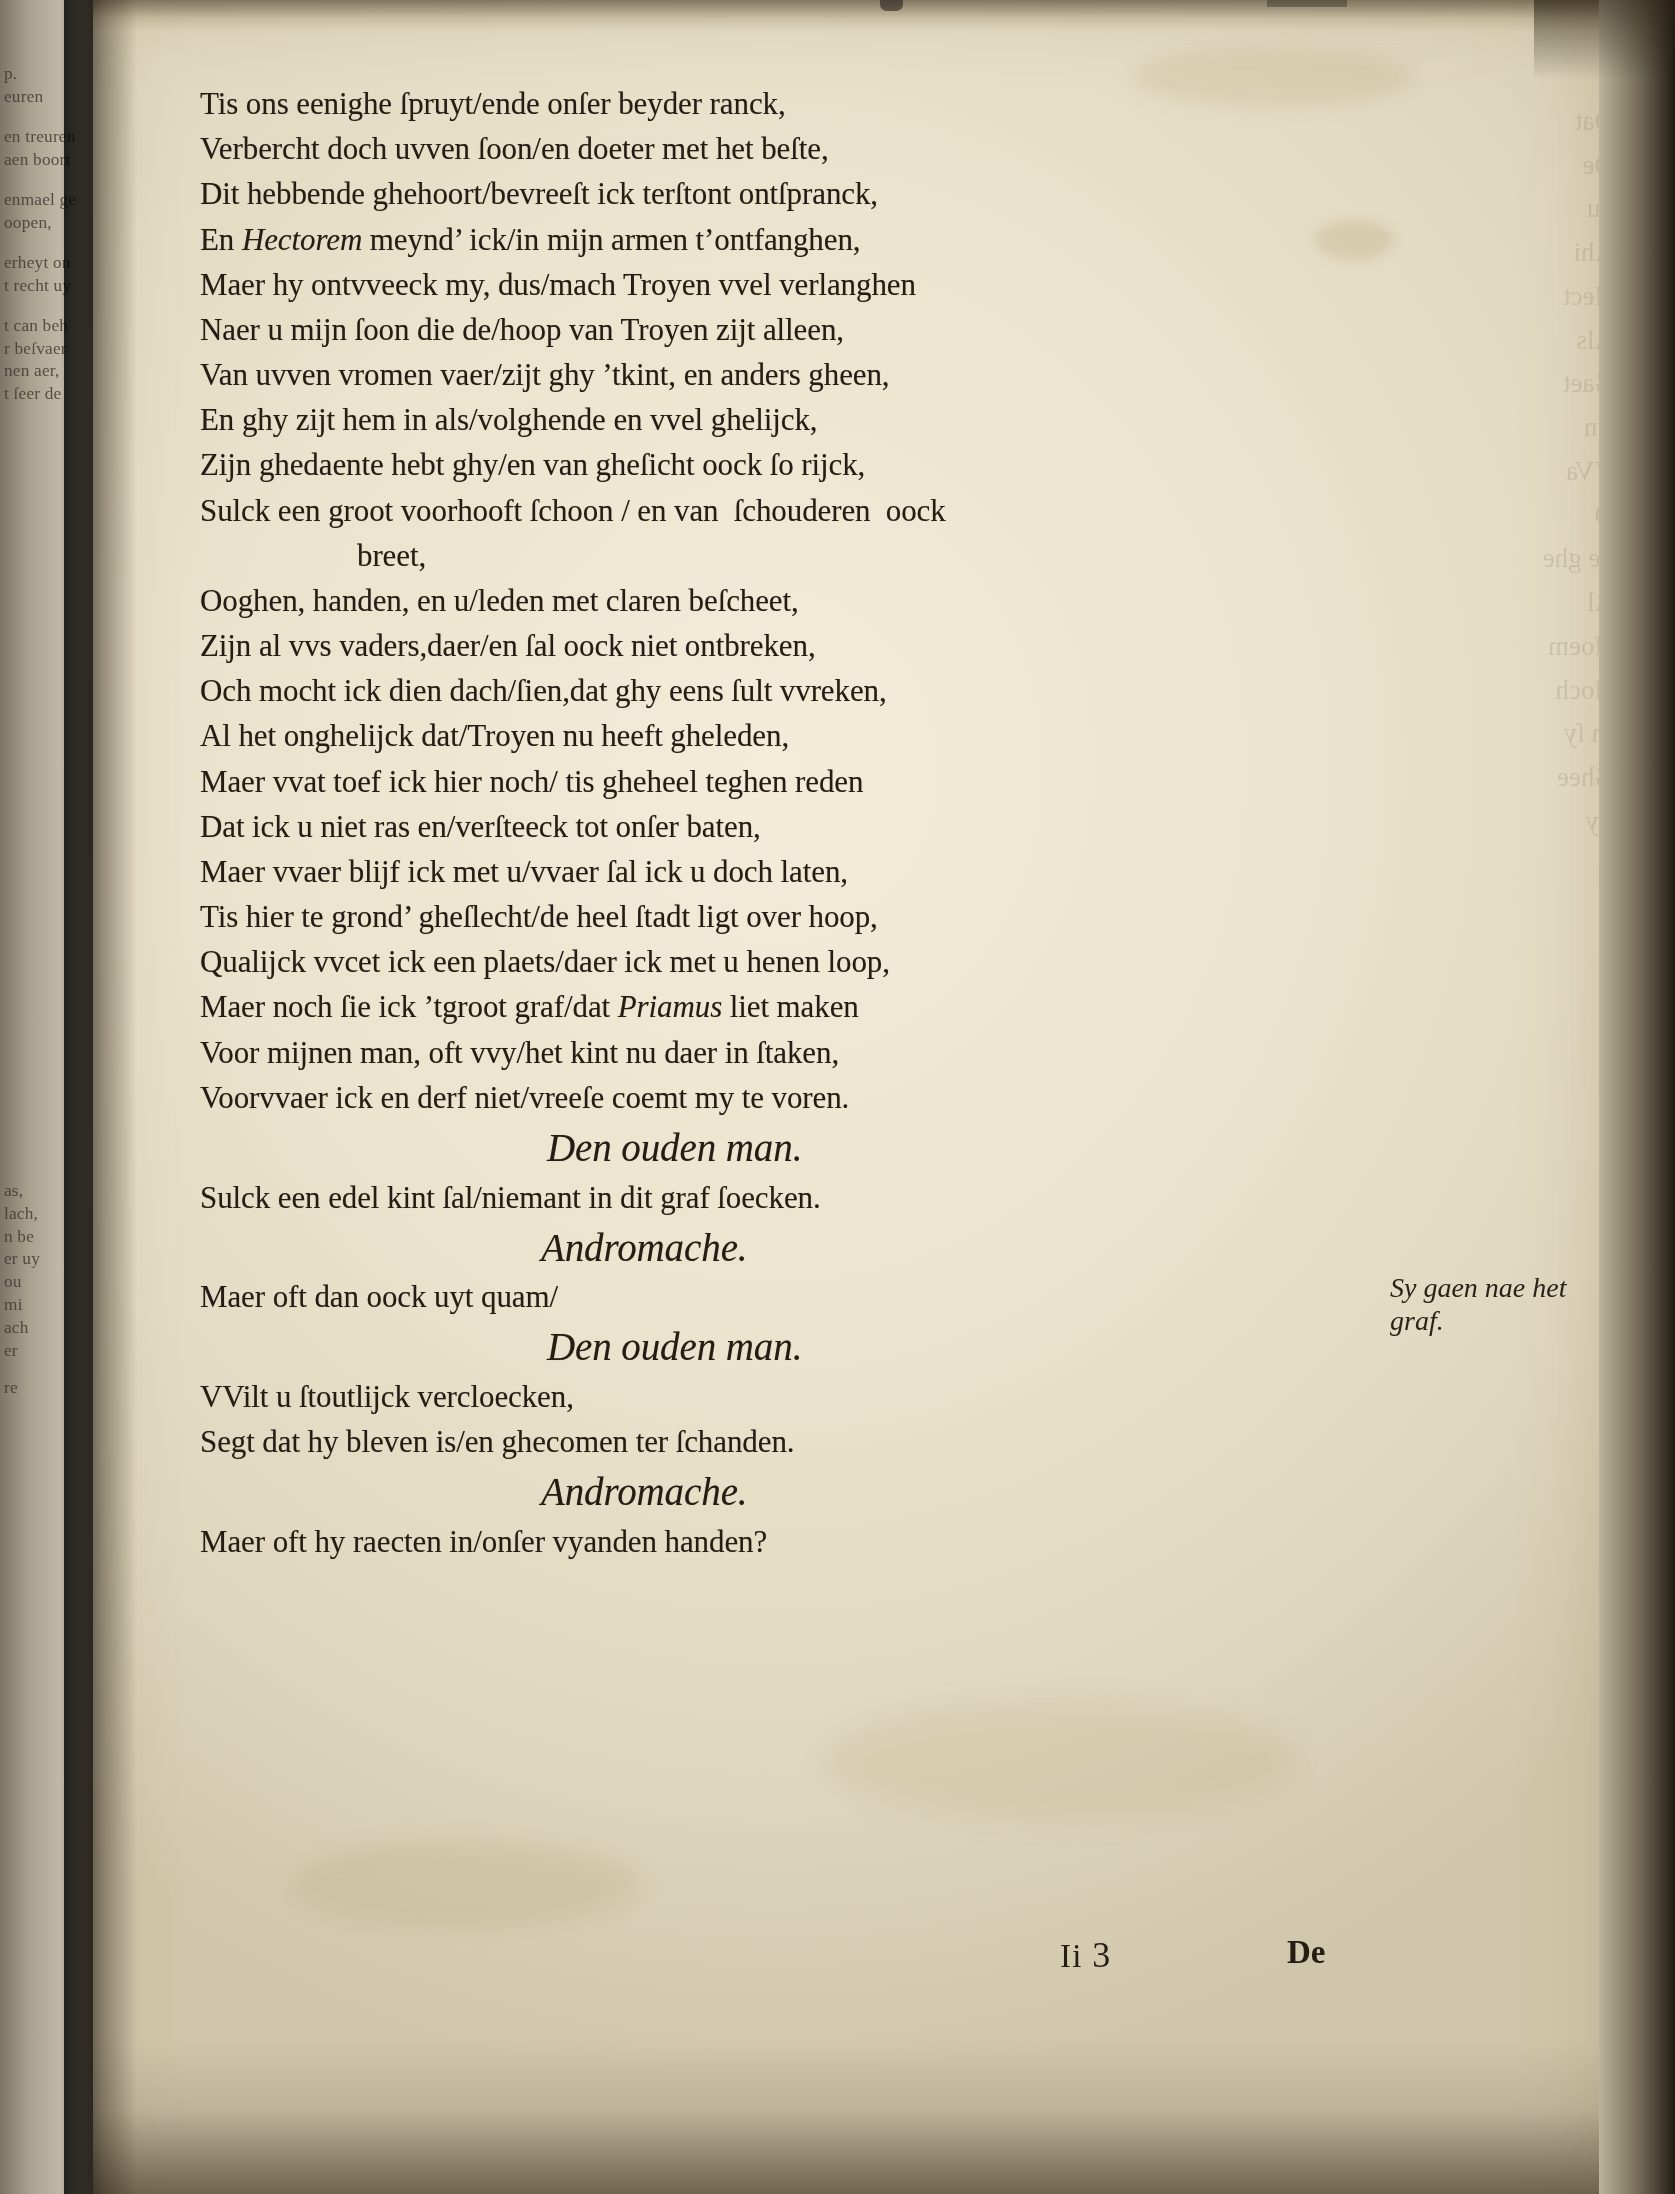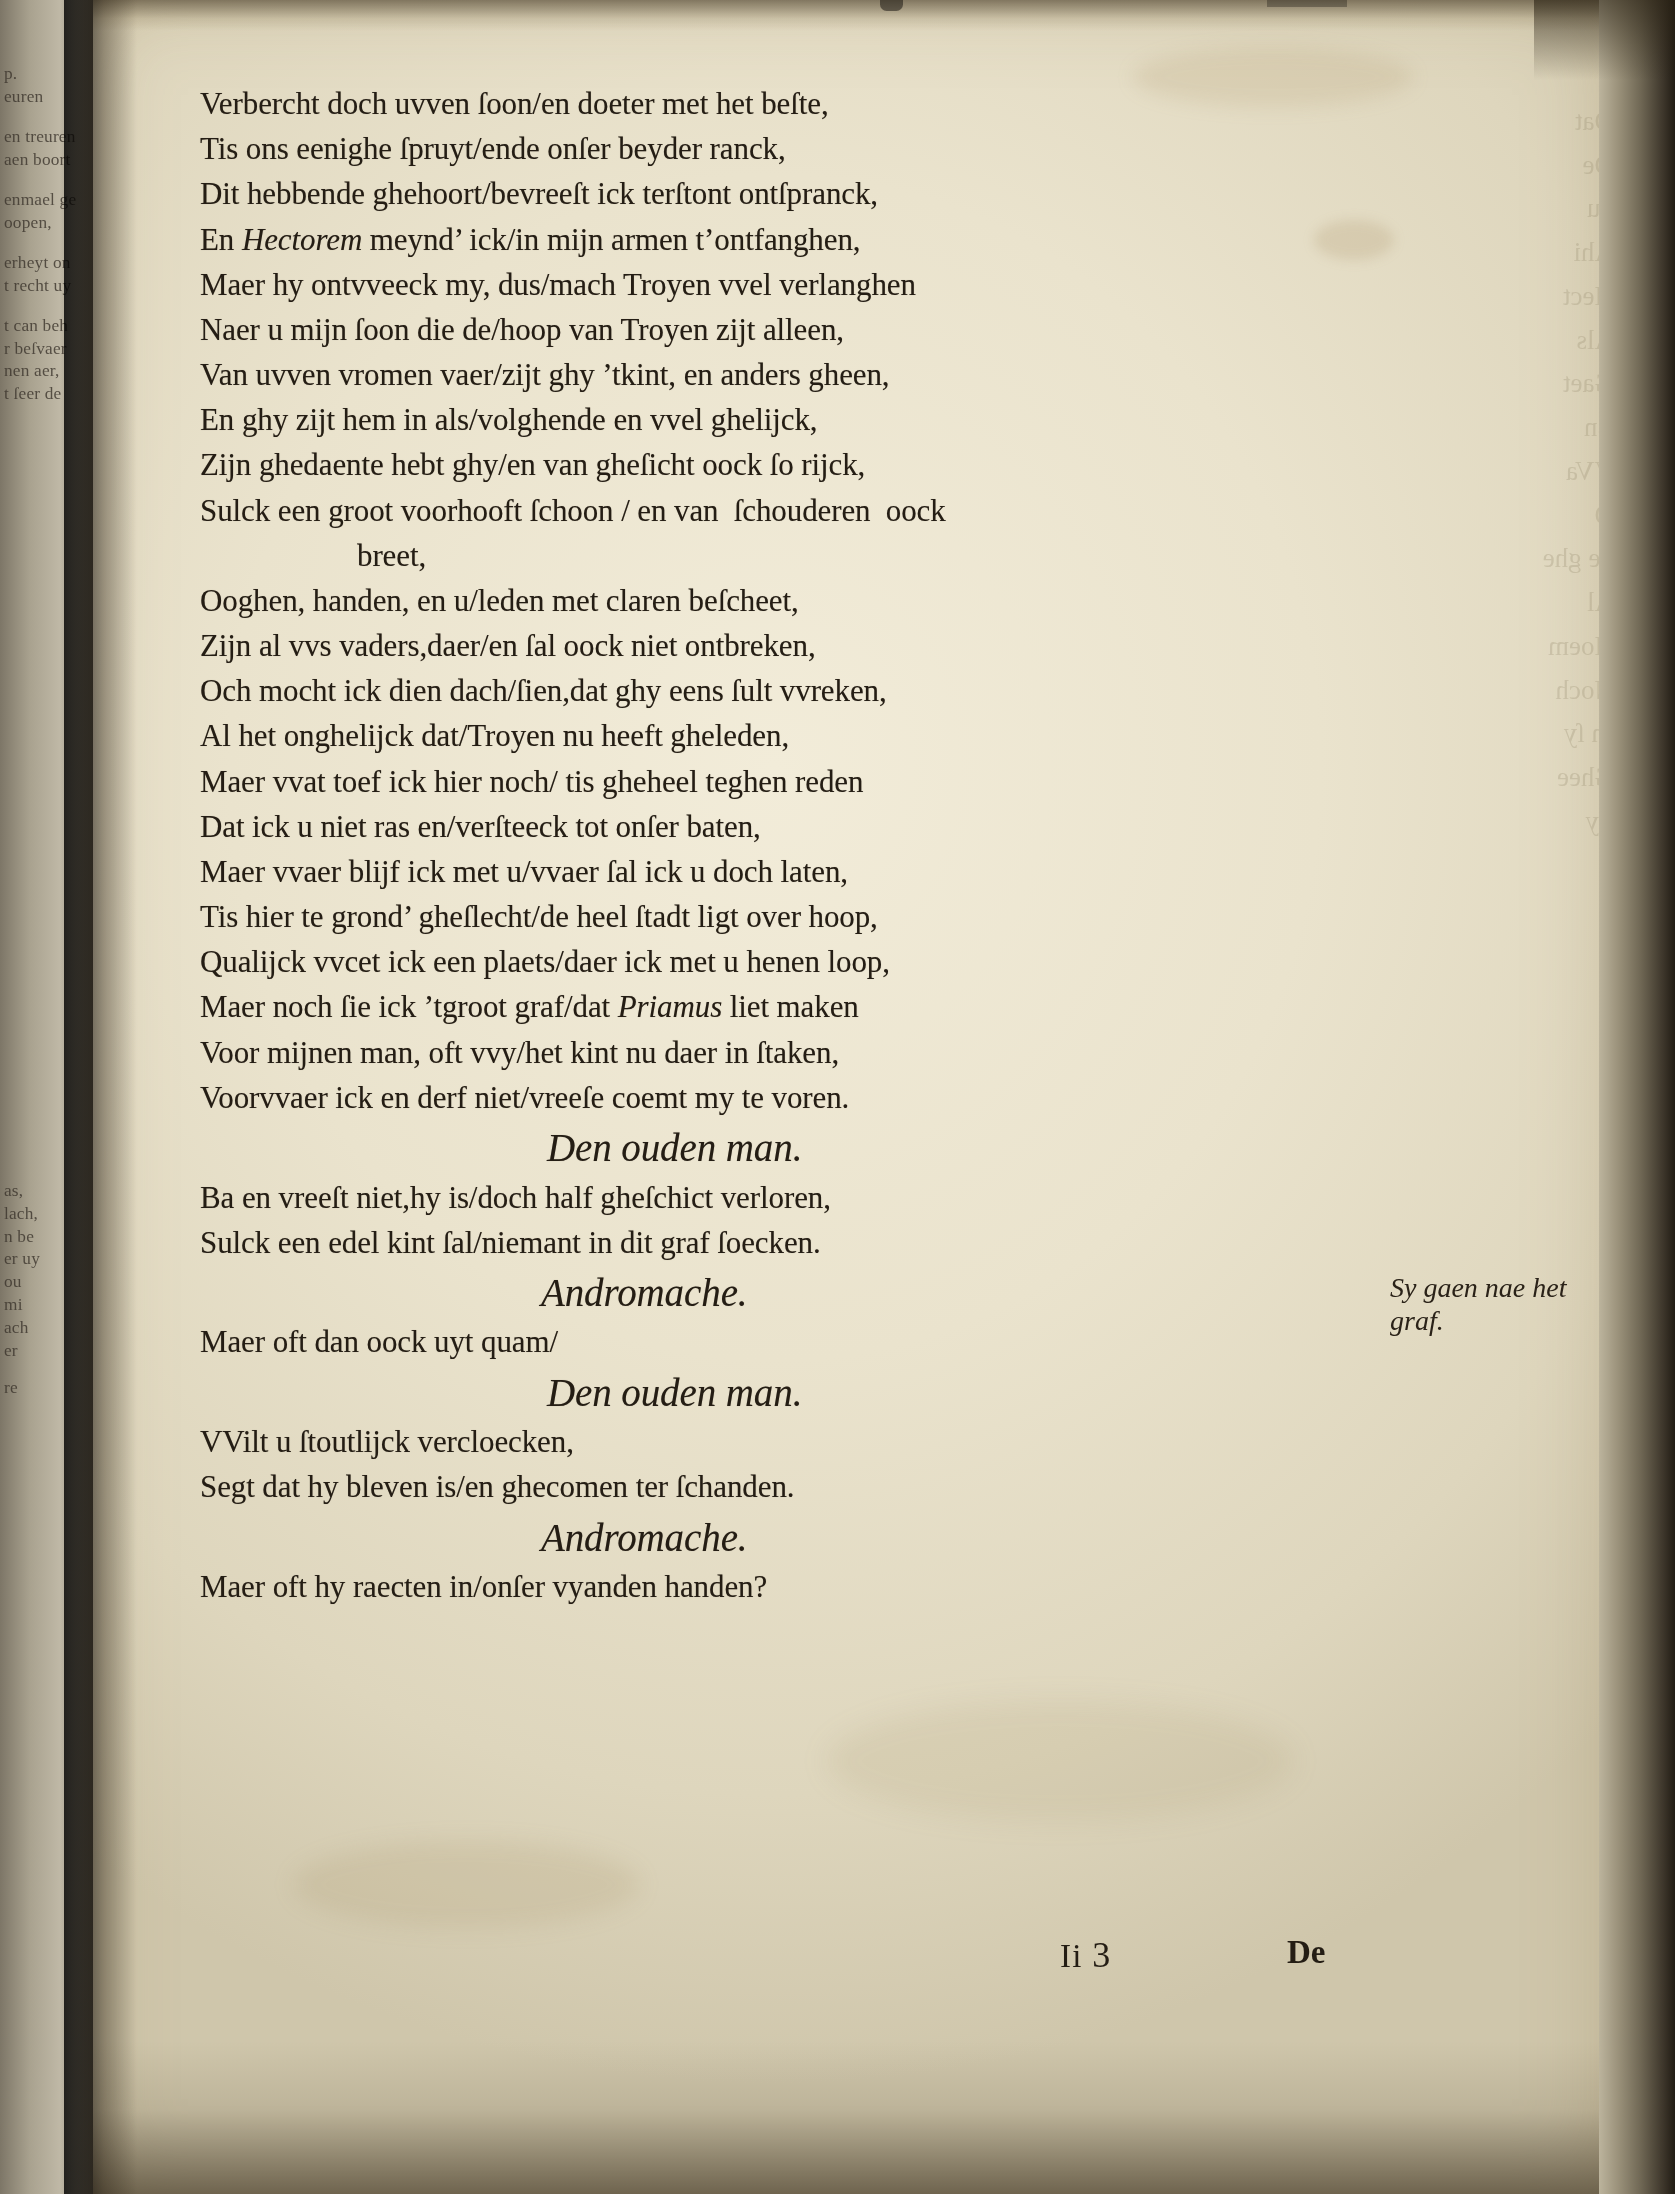--- a/index.html
+++ b/index.html
@@ -251,22 +251,22 @@
       <div style="min-height: 1em;">de ghe</div>
       <div style="min-height: 1em;">Al</div>
       <div style="min-height: 1em;">Hoem</div>
       <div style="min-height: 1em;">Noch</div>
       <div style="min-height: 1em;">In ſy</div>
       <div style="min-height: 1em;">Ghee</div>
       <div style="min-height: 1em;">Sy</div>
     </div>
 
   <div id="body-text">
+    <div class="ln">Tis ons eenighe ſpruyt/ende onſer beyder ranck,</div>
     <div class="ln">Verbercht doch uvven ſoon/en doeter met het beſte,</div>
-    <div class="ln">Tis ons eenighe ſpruyt/ende onſer beyder ranck,</div>
     <div class="ln">Dit hebbende ghehoort/bevreeſt ick terſtont ontſpranck,</div>
     <div class="ln">En <span class="it">Hectorem</span> meynd’ ick/in mijn armen t’ontfanghen,</div>
     <div class="ln">Maer hy ontvveeck my, dus/mach Troyen vvel verlanghen</div>
     <div class="ln">Naer u mijn ſoon die de/hoop van Troyen zijt alleen,</div>
     <div class="ln">Van uvven vromen vaer/zijt ghy ’tkint, en anders gheen,</div>
     <div class="ln">En ghy zijt hem in als/volghende en vvel ghelijck,</div>
     <div class="ln">Zijn ghedaente hebt ghy/en van gheſicht oock ſo rijck,</div>
     <div class="ln">Sulck een groot voorhooft ſchoon / en van  ſchouderen  oock</div>
     <div class="ln indent">breet,</div>
     <div class="ln">Ooghen, handen, en u/leden met claren beſcheet,</div>
@@ -276,21 +276,20 @@
     <div class="ln">Maer vvat toef ick hier noch/ tis gheheel teghen reden</div>
     <div class="ln">Dat ick u niet ras en/verſteeck tot onſer baten,</div>
     <div class="ln">Maer vvaer blijf ick met u/vvaer ſal ick u doch laten,</div>
     <div class="ln">Tis hier te grond’ gheſlecht/de heel ſtadt ligt over hoop,</div>
     <div class="ln">Qualijck vvcet ick een plaets/daer ick met u henen loop,</div>
     <div class="ln">Maer noch ſie ick ’tgroot graf/dat <span class="it">Priamus</span> liet maken</div>
     <div class="ln">Voor mijnen man, oft vvy/het kint nu daer in ſtaken,</div>
     <div class="ln">Voorvvaer ick en derf niet/vreeſe coemt my te voren.</div>
 
     <div class="speaker">Den ouden man.</div>
-    <div class="ln">Ba en vreeſt niet,hy is/doch half gheſchict verloren,</div>
     <div class="ln">Sulck een edel kint ſal/niemant in dit graf ſoecken.</div>
 
     <div class="speaker sp2">Andromache.</div>
     <div class="ln">Maer oft dan oock uyt quam/</div>
 
     <div class="speaker sp3">Den ouden man.</div>
     <div class="ln">VVilt u ſtoutlijck vercloecken,</div>
     <div class="ln">Segt dat hy bleven is/en ghecomen ter ſchanden.</div>
 
     <div class="speaker sp4">Andromache.</div>

